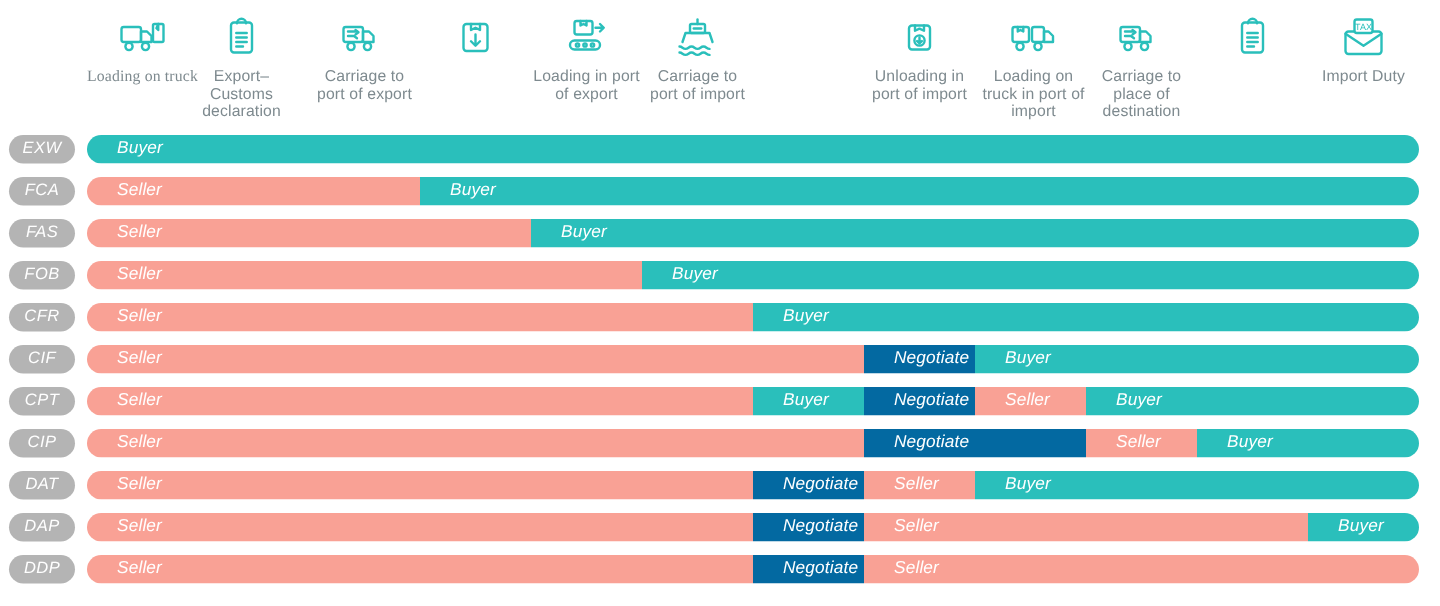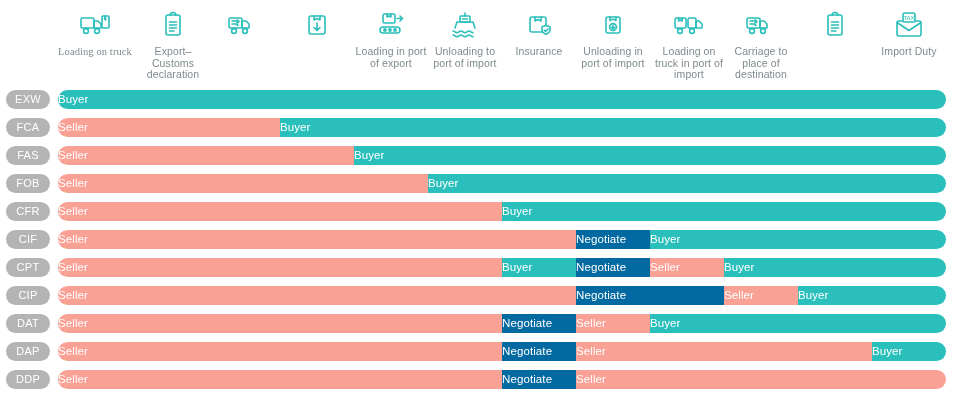--- a/index.html
+++ b/index.html
@@ -51,20 +51,21 @@
     color: #7e8a8f;
     letter-spacing: 0.1px;
   }
 
   
   #rows {
     position: absolute;
     left: 0;
     top: 86px;
     width: 800px;
+    font-style: italic;
   }
 
   .row {
     position: relative;
     height: 28px;
   }
 
   .code-pill {
     position: absolute;
     left: 6px;
@@ -95,21 +96,21 @@
     height: 19px;
     display: flex;
     align-items: center;
     position: relative;
   }
 
   .seg-label {
     color: #ffffff;
     font-size: 11.5px;
     line-height: 19px;
-    padding-left: 0;
+    padding-left: 20px;
     white-space: nowrap;
     letter-spacing: 0.1px;
   }
 
   .seg.buyer     { background: #2abfbb; }
   .seg.seller    { background: #f9a195; align-items: center; }
   .seg.negotiate { background: #0369a1; }
 </style>
 </head>
 <body>
@@ -123,41 +124,42 @@
             <rect x="3" y="8" width="13" height="10" rx="1.5"></rect>
             <path d="M16 11h4l3 3v4h-7z"></path>
             <rect x="24" y="6" width="7" height="12" rx="1"></rect>
             <path d="M27.5 6v4l-1.2-1.2L27.5 6"></path>
             <circle cx="8" cy="21" r="2.4"></circle>
             <circle cx="19" cy="21" r="2.4"></circle>
           </svg>
         </div>
         <div class="hlabel">Loading on truck</div>
       </div>
-      <div class="hcol" style="left: 136px;">
+      <div class="hcol" style="left: 124px;">
         <div class="hicon">
           <svg width="34" height="30" viewBox="0 0 34 30" fill="none" stroke="#2abfbb" stroke-width="1.6" stroke-linecap="round" stroke-linejoin="round">
             <rect x="10" y="5" width="14" height="20" rx="2"></rect>
             <path d="M14 5.5a3 3 0 0 1 6 0"></path>
             <path d="M13.5 12h7M13.5 15h7M13.5 18h7M13.5 21h4.5"></path>
           </svg>
         </div>
         <div class="hlabel">Export–Customs declaration</div>
       </div>
       <div class="hcol" style="left: 206px;">
         <div class="hicon">
           <svg width="34" height="30" viewBox="0 0 34 30" fill="none" stroke="#2abfbb" stroke-width="1.6" stroke-linecap="round" stroke-linejoin="round">
             <rect x="3" y="8" width="13" height="10" rx="1.5"></rect>
             <path d="M16 11h4l3 3v4h-7z"></path>
             <circle cx="8" cy="21" r="2.4"></circle>
             <circle cx="19" cy="21" r="2.4"></circle>
             <path d="M6 11h6M6 14h4l2 1.5"></path>
             <path d="M11 10l2 1.5-2 1.5"></path>
           </svg>
         </div>
+        <div class="hlabel">Carriage to port of export</div>
       </div>
       <div class="hcol" style="left: 280px;">
         <div class="hicon">
           <svg width="34" height="30" viewBox="0 0 34 30" fill="none" stroke="#2abfbb" stroke-width="1.6" stroke-linecap="round" stroke-linejoin="round">
             <rect x="9" y="6" width="16" height="18" rx="2"></rect>
             <path d="M14 6v4l3-1.5L20 10V6"></path>
             <path d="M17 13v7M14 17.5l3 3 3-3"></path>
           </svg>
         </div>
       </div>
@@ -179,32 +181,21 @@
         <div class="hicon">
           <svg width="34" height="30" viewBox="0 0 34 30" fill="none" stroke="#2abfbb" stroke-width="1.6" stroke-linecap="round" stroke-linejoin="round">
             <path d="M7 18l2-6h16l2 6"></path>
             <rect x="12" y="6" width="10" height="6" rx="1"></rect>
             <path d="M17 3v3"></path>
             <path d="M14.5 9h5"></path>
             <path d="M5 21c2 0 2 1.6 4 1.6s2-1.6 4-1.6 2 1.6 4 1.6 2-1.6 4-1.6 2 1.6 4 1.6"></path>
             <path d="M5 25c2 0 2 1.6 4 1.6s2-1.6 4-1.6 2 1.6 4 1.6 2-1.6 4-1.6 2 1.6 4 1.6"></path>
           </svg>
         </div>
-        <div class="hlabel">Unloading to port of import</div>
-      </div>
-      <div class="hcol" style="left: 502px;">
-        <div class="hicon">
-          <svg width="34" height="30" viewBox="0 0 34 30" fill="none" stroke="#2abfbb" stroke-width="1.6" stroke-linecap="round" stroke-linejoin="round">
-            <rect x="8" y="7" width="16" height="15" rx="2"></rect>
-            <path d="M13 7v4l3-1.5L19 11V7"></path>
-            <path d="M24 15.5l4 1.3v3c0 2.2-1.7 3.6-4 4.4-2.3-.8-4-2.2-4-4.4v-3z" fill="#fff"></path>
-            <path d="M22.3 20.2l1.3 1.3 2.4-2.5"></path>
-          </svg>
-        </div>
-        <div class="hlabel">Insurance</div>
+        <div class="hlabel">Carriage to port of import</div>
       </div>
       <div class="hcol" style="left: 576px;">
         <div class="hicon">
           <svg width="34" height="30" viewBox="0 0 34 30" fill="none" stroke="#2abfbb" stroke-width="1.6" stroke-linecap="round" stroke-linejoin="round">
             <rect x="10" y="7" width="14" height="16" rx="2"></rect>
             <path d="M14 7v3.5l3-1.4 3 1.4V7"></path>
             <circle cx="17" cy="17" r="3.4"></circle>
             <path d="M17 15v4M15.4 17.4L17 19l1.6-1.6"></path>
           </svg>
         </div>

